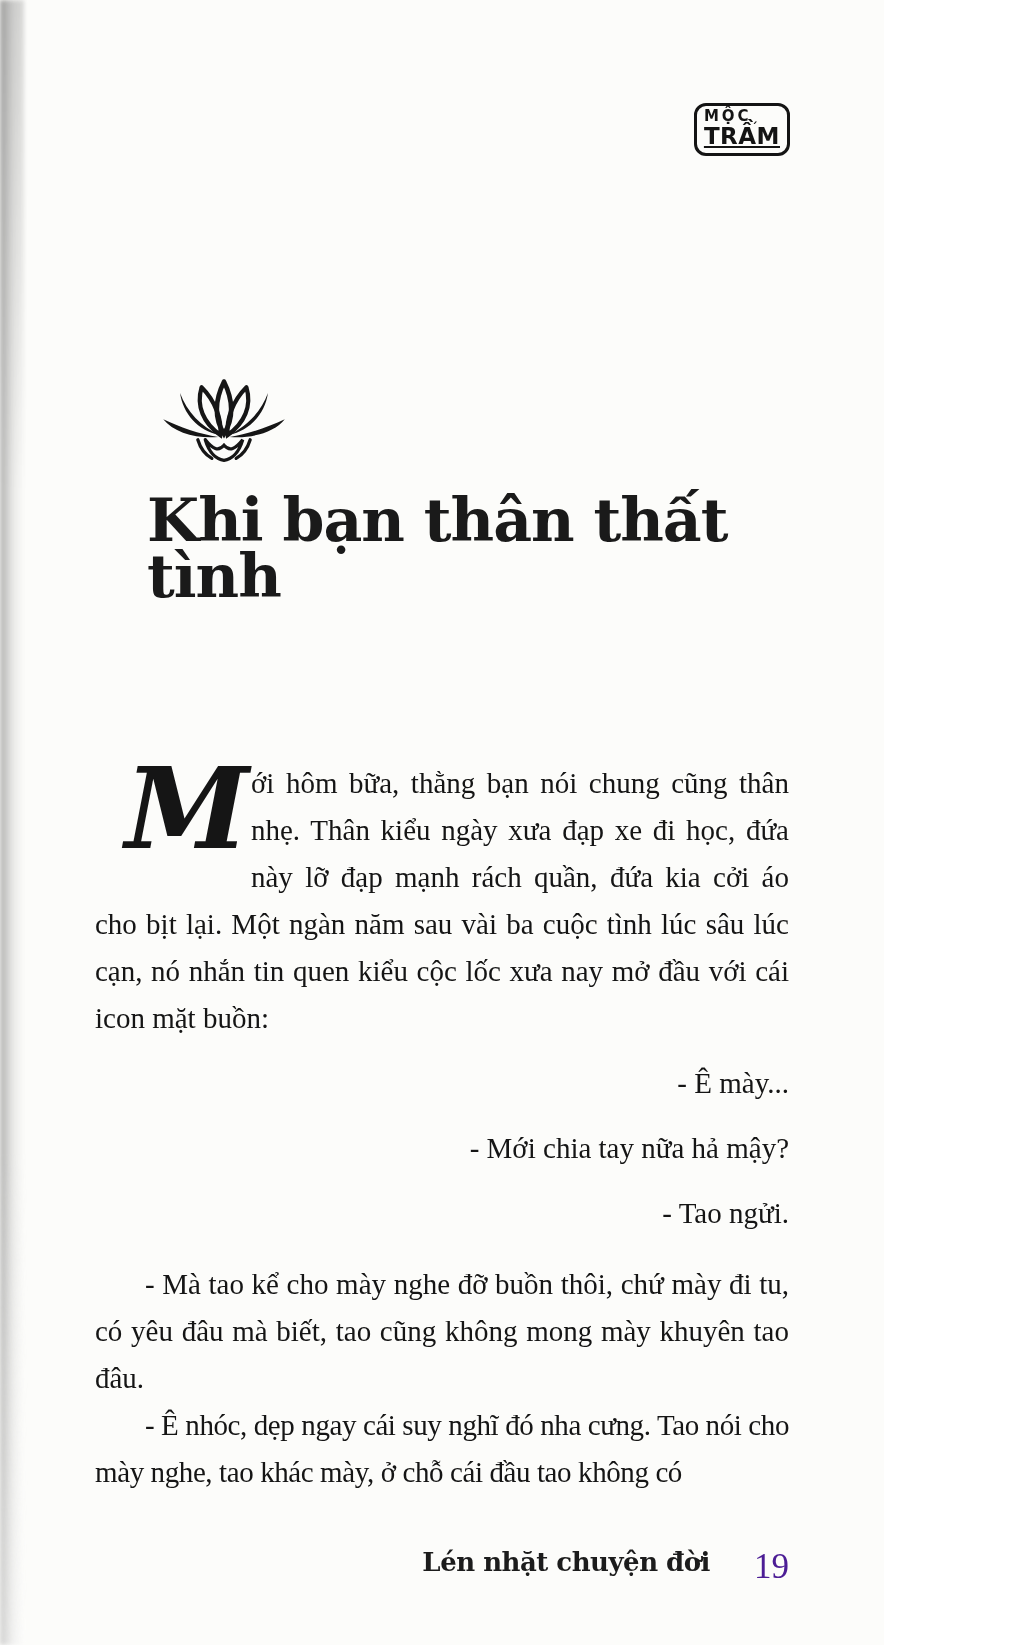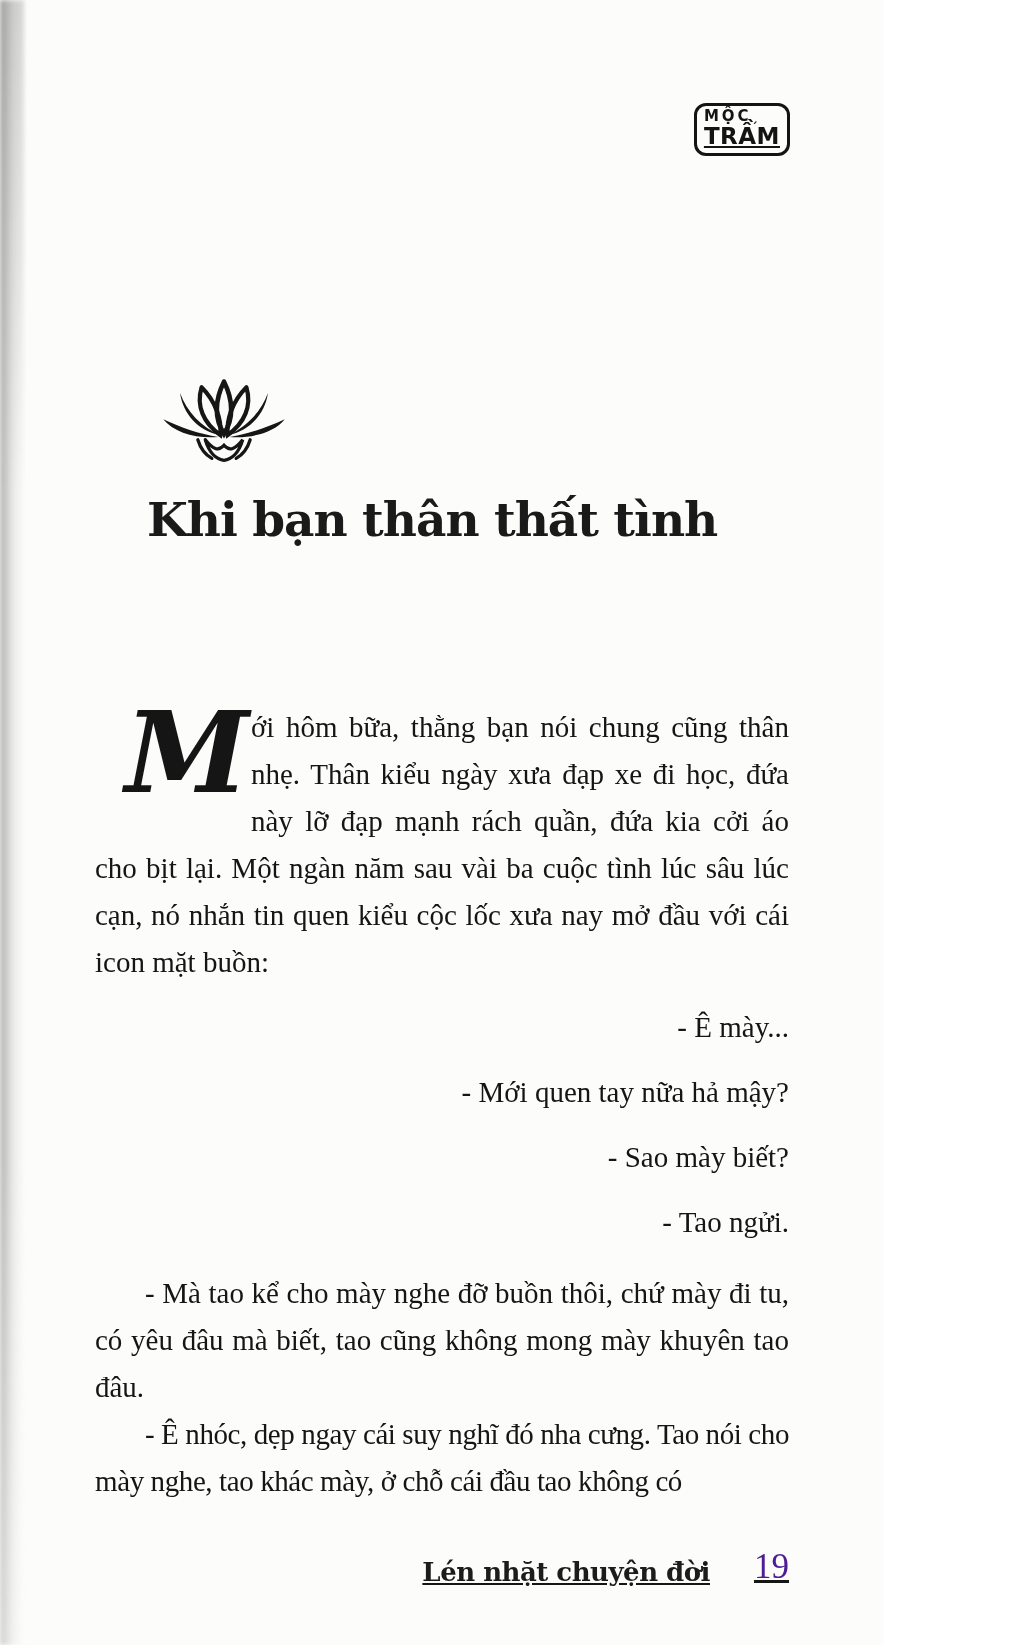--- a/index.html
+++ b/index.html
@@ -59,21 +59,21 @@
     padding: 0 95px 0 95px;
   }
   .lotus {
     margin: 378px 0 0 50px;
     width: 158px; height: 86px;
   }
   .chapter-title {
     margin: 28px 0 0 52px;
     font-family: "DejaVu Serif", serif;
     font-weight: bold;
-    font-size: 47px;
+    font-size: 60px;
     line-height: 56px;
     letter-spacing: -1px;
     color: #1a1a1a;
   }
   p { margin: 0; }
   .body-text {
     font-size: 29px;
     line-height: 47px;
     text-align: justify;
     color: #151515;
@@ -94,23 +94,22 @@
     margin-top: 18px;
     padding-left: 50px;
     text-align: right;
   }
   .para-1 { margin-top: 24px; text-indent: 50px; }
   .para-2 { text-indent: 50px; letter-spacing: -0.4px; }
   .footer {
     position: absolute;
     top: 1547px; right: 95px;
     display: flex;
-    align-items: flex-end;
+    align-items: flex-start;
     gap: 44px;
-    text-decoration: underline;
   }
   .running-title {
     font-family: "DejaVu Serif", serif;
     font-weight: bold;
     font-size: 26px;
     letter-spacing: -0.5px;
     color: #1c1c1c;
   }
   .page-number {
     font-family: "Liberation Serif", serif;
@@ -147,22 +146,21 @@
           <path d="M108,66 C105,76 100,82 93,86" stroke-width="3.5"></path>
         </g>
       </svg>
     </div>
 
     <h1 class="chapter-title">Khi bạn thân thất tình</h1>
 
     <p class="body-text opening"><span class="dropcap">M</span><span>ới hôm bữa, thằng bạn nói chung cũng thân nhẹ. Thân kiểu ngày xưa đạp xe đi học, đứa này lỡ đạp mạnh rách quần, đứa kia cởi áo cho bịt lại. Một ngàn năm sau vài ba cuộc tình lúc sâu lúc cạn, nó nhắn tin quen kiểu cộc lốc xưa nay mở đầu với cái icon mặt buồn:</span></p>
 
     <p class="body-text dialogue">- Ê mày...</p>
-    <p class="body-text dialogue">- Mới quen tay nữa hả mậy?</p>
-    <p class="body-text dialogue">- Sao mày biết?</p>
+    <p class="body-text dialogue">- Mới chia tay nữa hả mậy?</p>
     <p class="body-text dialogue">- Tao ngửi.</p>
 
     <p class="body-text para-1">- Mà tao kể cho mày nghe đỡ buồn thôi, chứ mày đi tu, có yêu đâu mà biết, tao cũng không mong mày khuyên tao đâu.</p>
     <p class="body-text para-2">- Ê nhóc, dẹp ngay cái suy nghĩ đó nha cưng. Tao nói cho mày nghe, tao khác mày, ở chỗ cái đầu tao không có</p>
 
   </div>
 
   <div class="footer">
     <span class="running-title">Lén nhặt chuyện đời</span>
     <span class="page-number">19</span>

